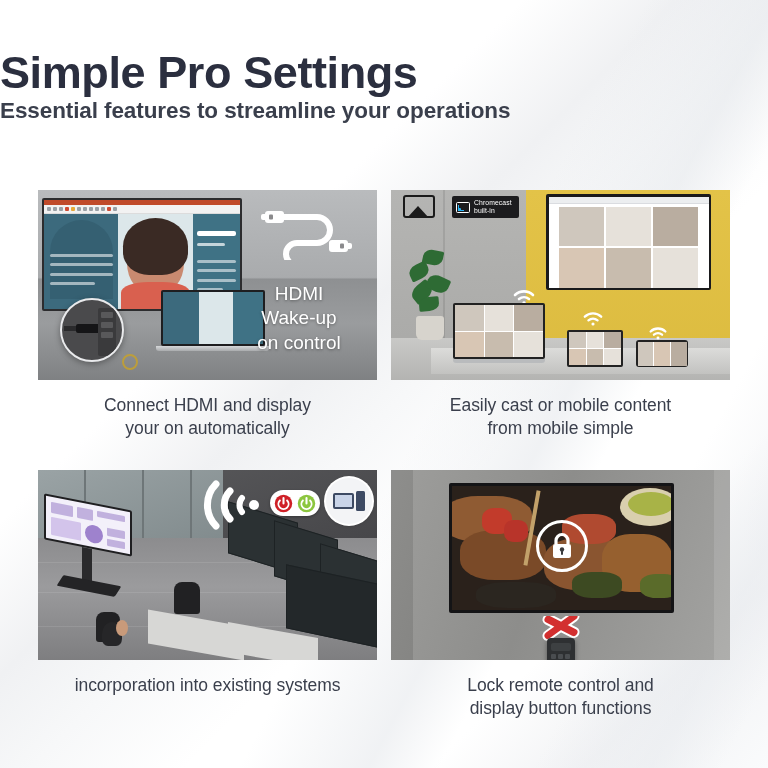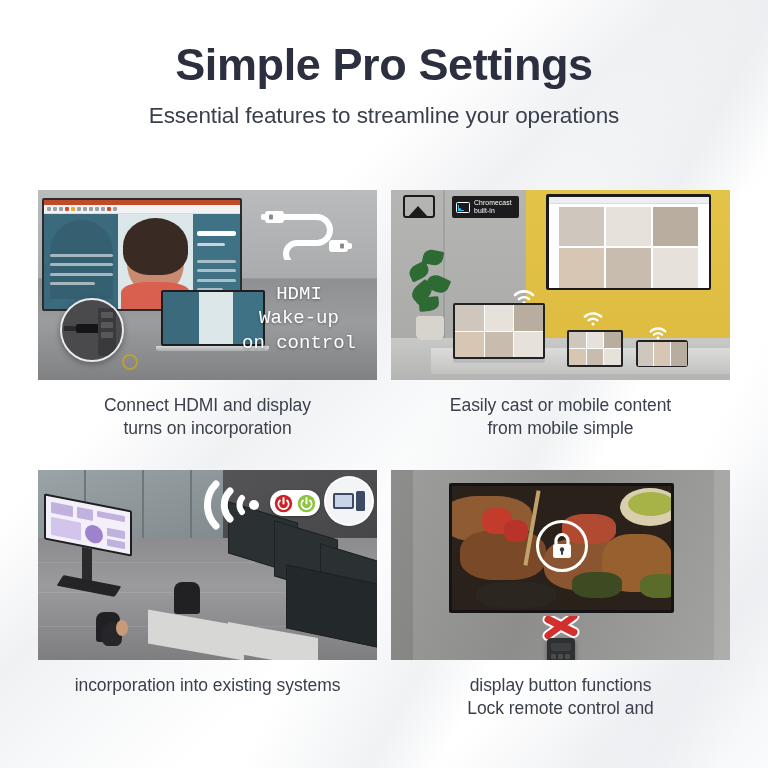--- a/index.html
+++ b/index.html
@@ -14,29 +14,28 @@
     position: relative;
   }
   .sheen {
     position: absolute; inset: 0; pointer-events: none;
     background:
       linear-gradient(118deg, rgba(255,255,255,0) 55%, rgba(228,231,235,.55) 66%, rgba(255,255,255,0) 72%),
       linear-gradient(118deg, rgba(255,255,255,0) 80%, rgba(231,234,238,.5) 90%, rgba(255,255,255,0) 96%);
   }
 
   
-  .header { position: absolute; top: 0; left: 0; right: 0; text-align: center; }
+  .header { position: absolute; top: 8px; left: 0; right: 0; }
   .title {
     margin-top: 40px;
     font-size: 45px; font-weight: 700; letter-spacing: -0.4px;
     color: #2b2f3f; line-height: 1.1;
   }
   .subtitle {
-    margin-top: 13px;
-    font-size: 22.5px; font-weight: 400; letter-spacing: -0.1px;
+    font-size: 22.5px; font-weight: 700; letter-spacing: -0.1px;
     color: #3a3f4c;
   }
 
   
   .grid {
     position: absolute; top: 190px; left: 38px;
     width: 692px; height: 556px;
     display: grid;
     grid-template-columns: 339px 339px;
     grid-template-rows: 258px 258px;
@@ -50,21 +49,21 @@
   }
   .caption {
     margin-top: 14px;
     text-align: center;
     font-size: 17.5px; line-height: 1.32;
     color: #3a3f4c;
     letter-spacing: -0.05px;
   }
 
   
-  .p1 { background: linear-gradient(105deg,#8e8e90 0%,#7e7e80 30%,#6e6e70 58%,#5a5a5c 100%); font-family: Liberation Mono, monospace; }
+  .p1 { background: linear-gradient(105deg,#8e8e90 0%,#7e7e80 30%,#6e6e70 58%,#5a5a5c 100%); }
   .p1 .room {
     position:absolute; inset:0;
     background:
       linear-gradient(180deg,#b9bbbd 0%,#a9abad 46%,#8e9092 47%,#9a9c9e 70%,#7f8183 100%);
   }
   .p1 .tv {
     position:absolute; left:4px; top:8px; width:200px; height:113px;
     background:#2c2c2e; border-radius:2px; padding:2px;
   }
   .p1 .tvscr { position:absolute; inset:2px; overflow:hidden; background:#fff; }
@@ -386,21 +385,21 @@
       </div>
 
       <div class="rtext">
         <div>HDMI</div>
         <div>Wake-up</div>
         <div>on control</div>
       </div>
     </div>
     <div class="caption">
       <div>Connect HDMI and display</div>
-      <div>turns on incorporation</div>
+      <div>your on automatically</div>
     </div>
   </div>
 
   <div class="cell">
     <div class="thumb p2">
       <div class="bg"></div>
       <div class="wallL"></div>
       <div class="wallR"></div>
       <div class="seam"></div>
       <div class="floor"></div>
@@ -623,18 +622,18 @@
         <div class="rtop"></div>
         <div class="keys">
           <span class="key"></span>
           <span class="key"></span>
           <span class="key"></span>
 
         </div>
       </div>
     </div>
     <div class="caption">
+      <div>Lock remote control and</div>
       <div>display button functions</div>
-      <div>Lock remote control and</div>
     </div>
   </div>
 
 </div>
 
 </body></html>

